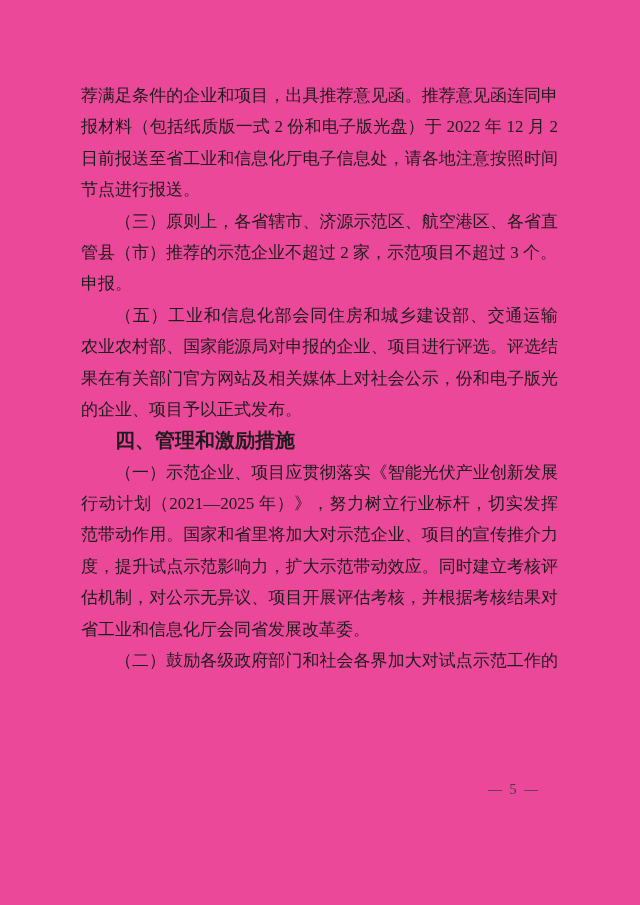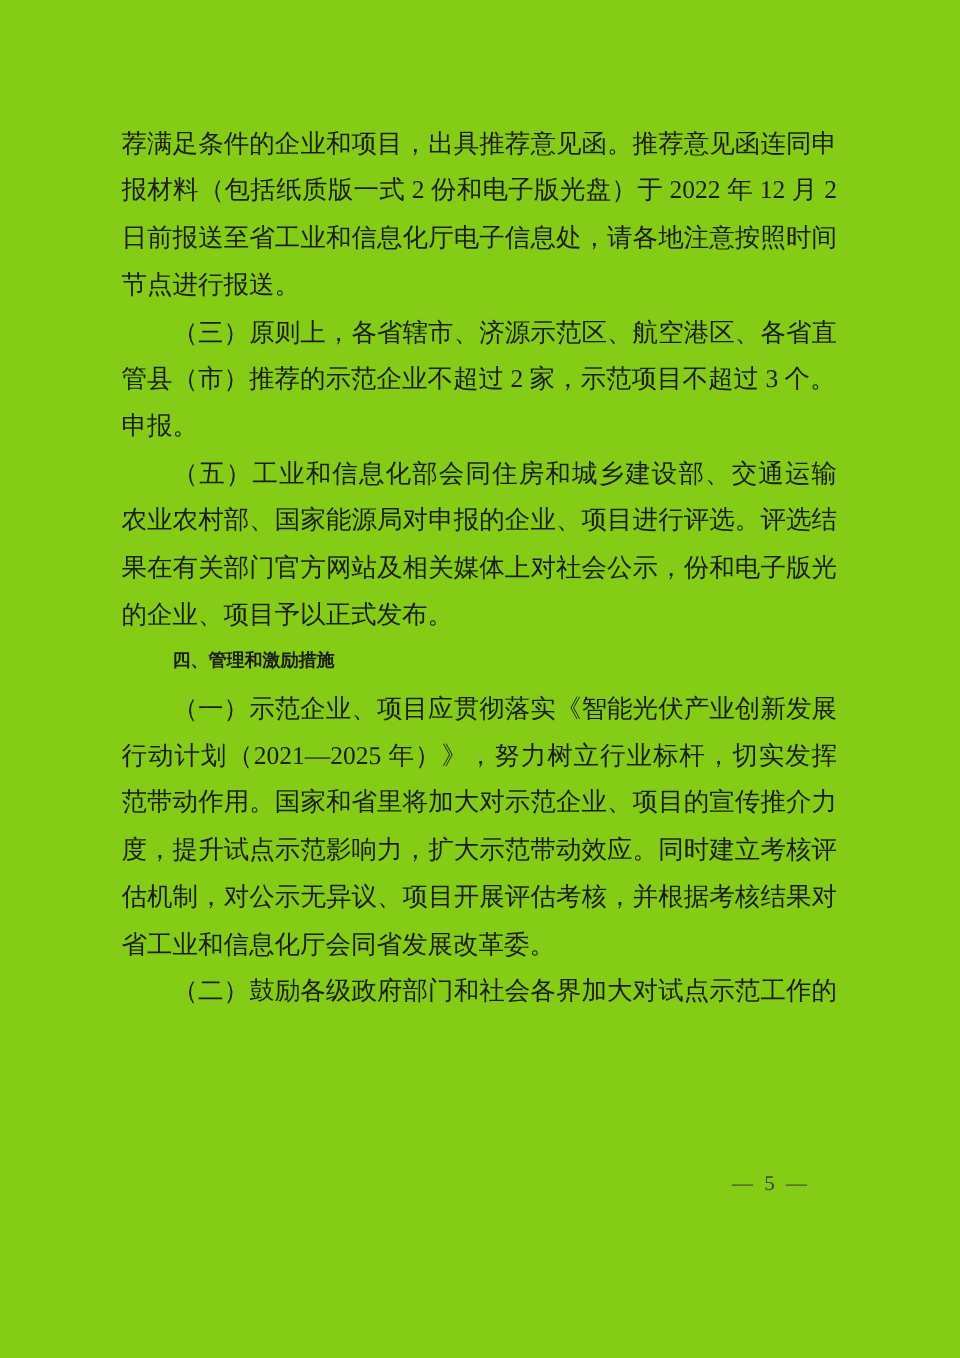--- a/index.html
+++ b/index.html
@@ -4,21 +4,21 @@
 <style>
   html, body {
     margin: 0;
     padding: 0;
     background: #ffffff;
   }
   .page {
     position: relative;
     width: 640px;
     height: 905px;
-    background: #84cc16;
+    background: #ec4899;
     font-family: "Liberation Serif", "DejaVu Serif", serif;
     color: #1c1c1c;
     overflow: hidden;
   }
   .doc {
     position: absolute;
     left: 81px;
     top: 80px;
     width: 477px;
     font-size: 17px;
@@ -34,21 +34,21 @@
   }
   .line.endline {
     text-align-last: left;
   }
   .line.indent {
     padding-left: 34px;
   }
   .line.heading {
     font-weight: bold;
     font-family: "Liberation Sans", "DejaVu Sans", sans-serif;
-    font-size: 12px;
+    font-size: 20px;
   }
   .footer {
     position: absolute;
     top: 780px;
     right: 100px;
     font-size: 14px;
     line-height: 20px;
     letter-spacing: 2px;
     color: #3c3c3c;
     font-family: "Liberation Serif", "DejaVu Serif", serif;

